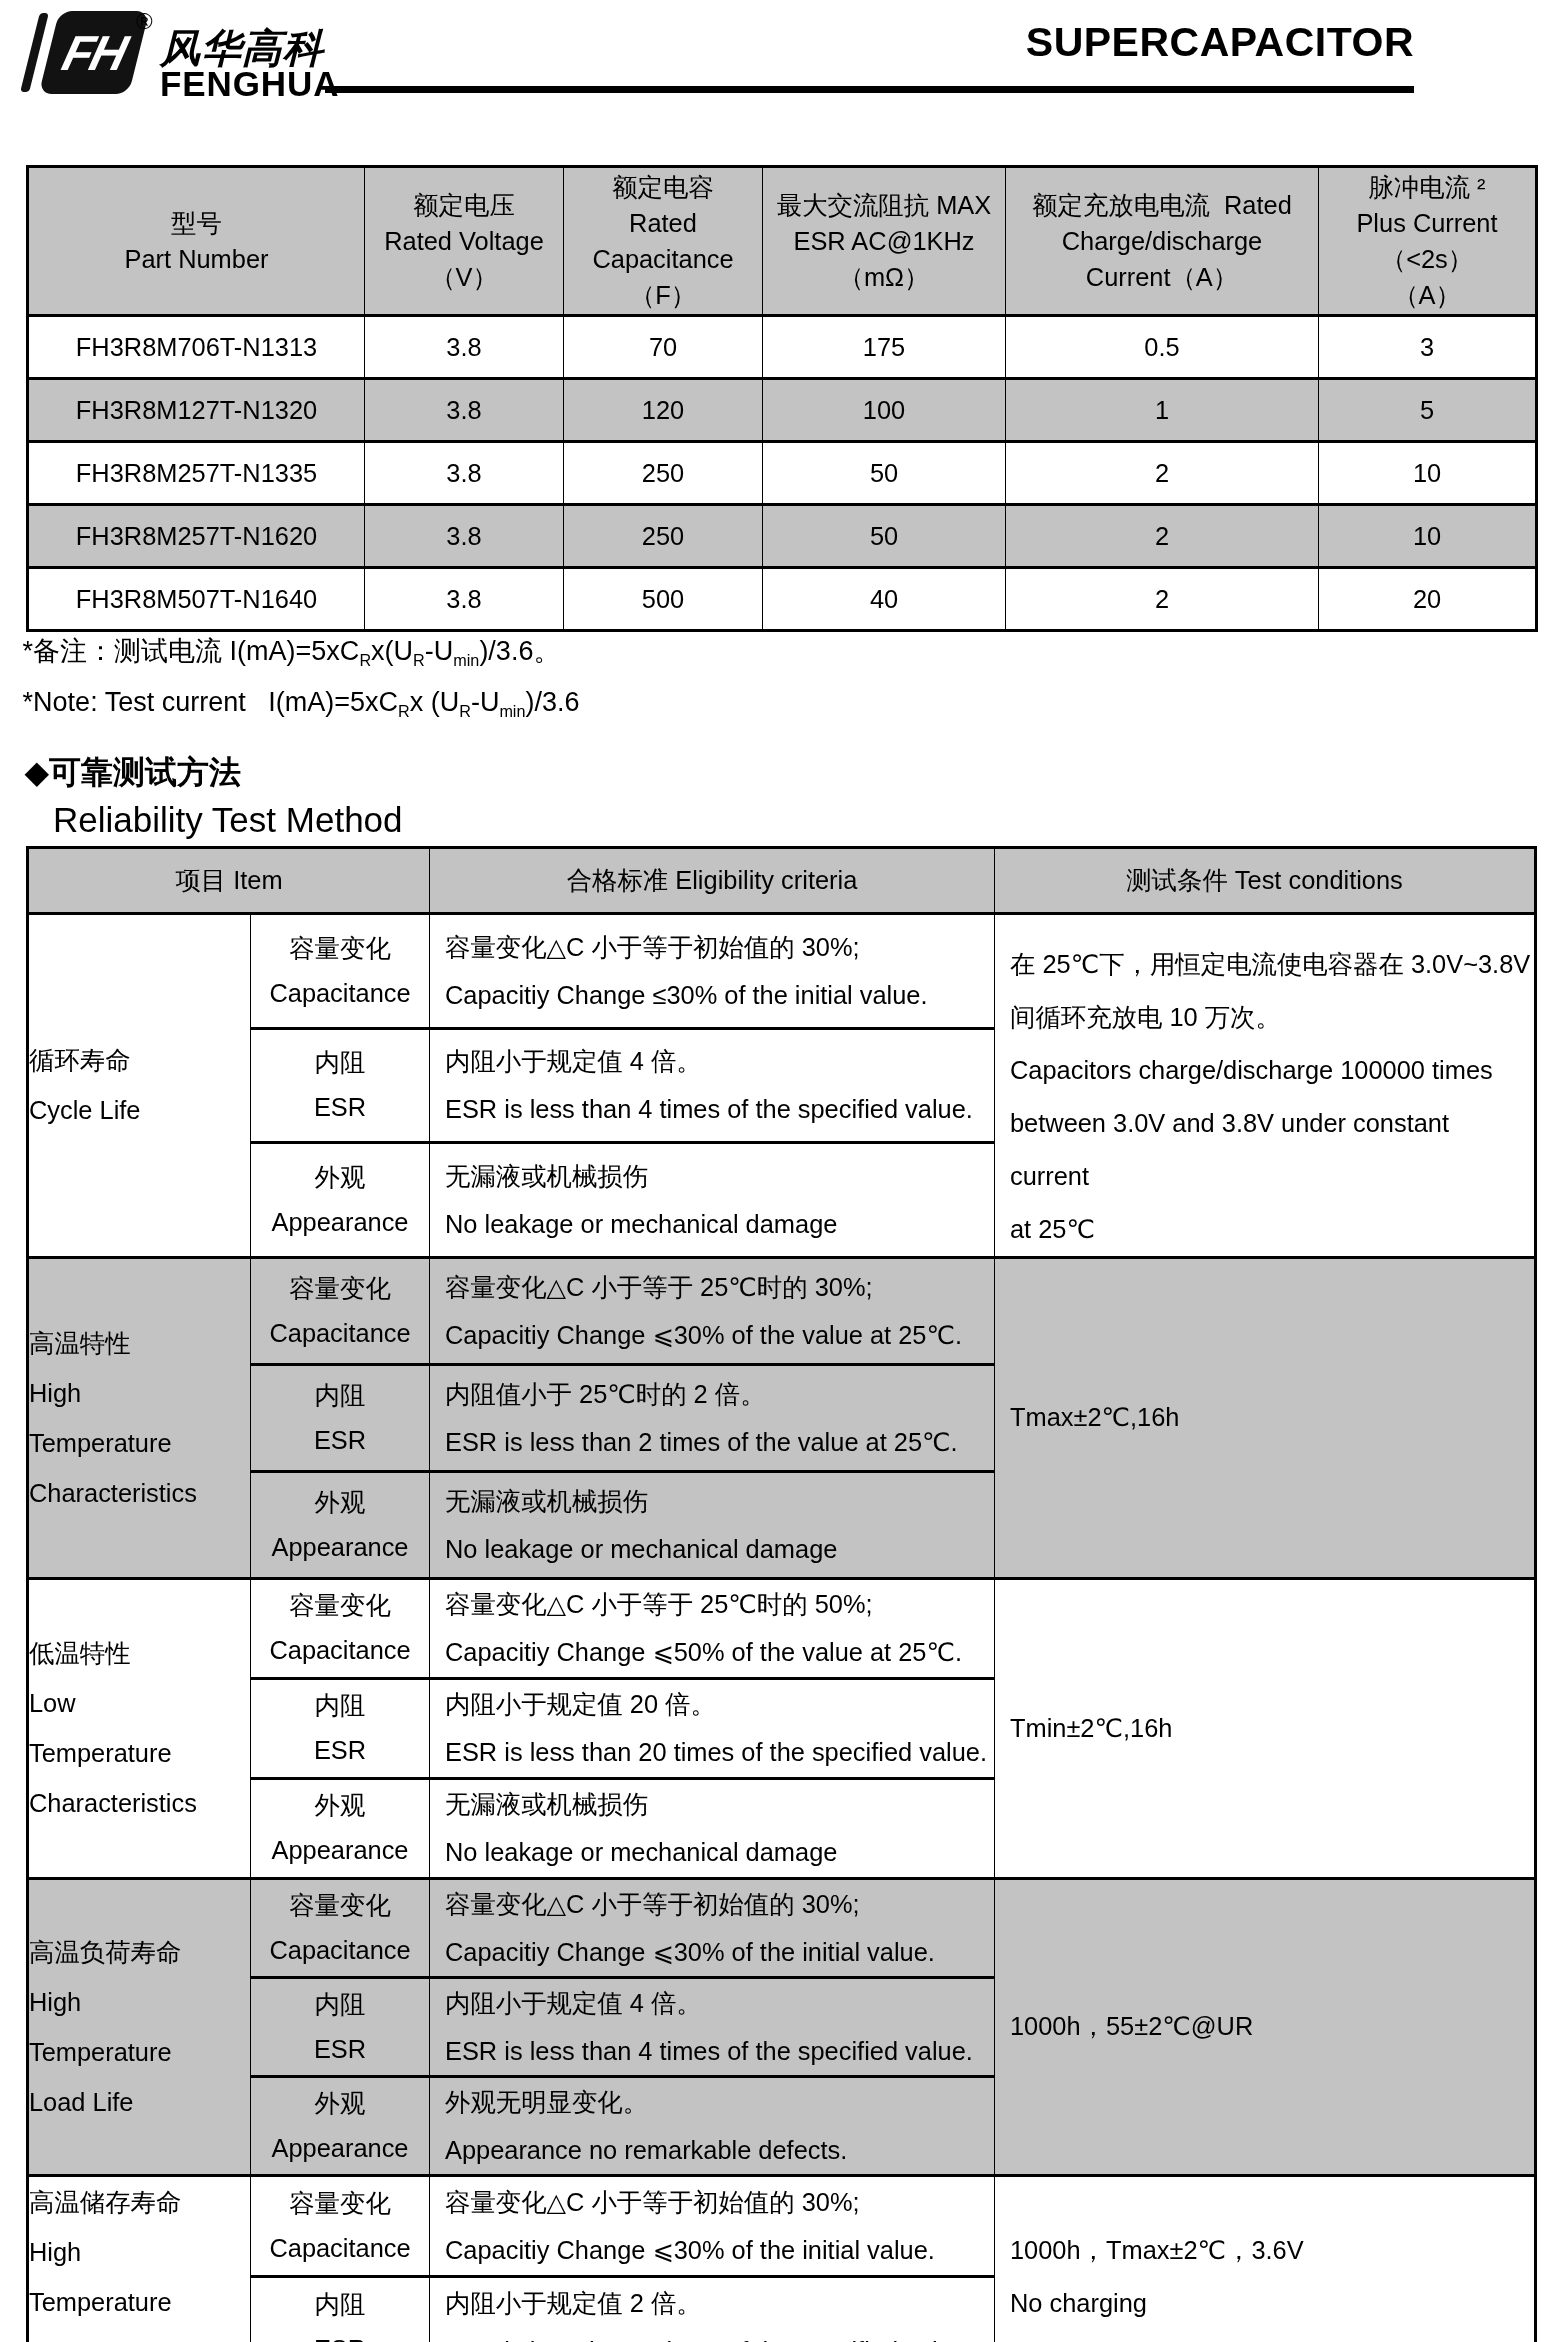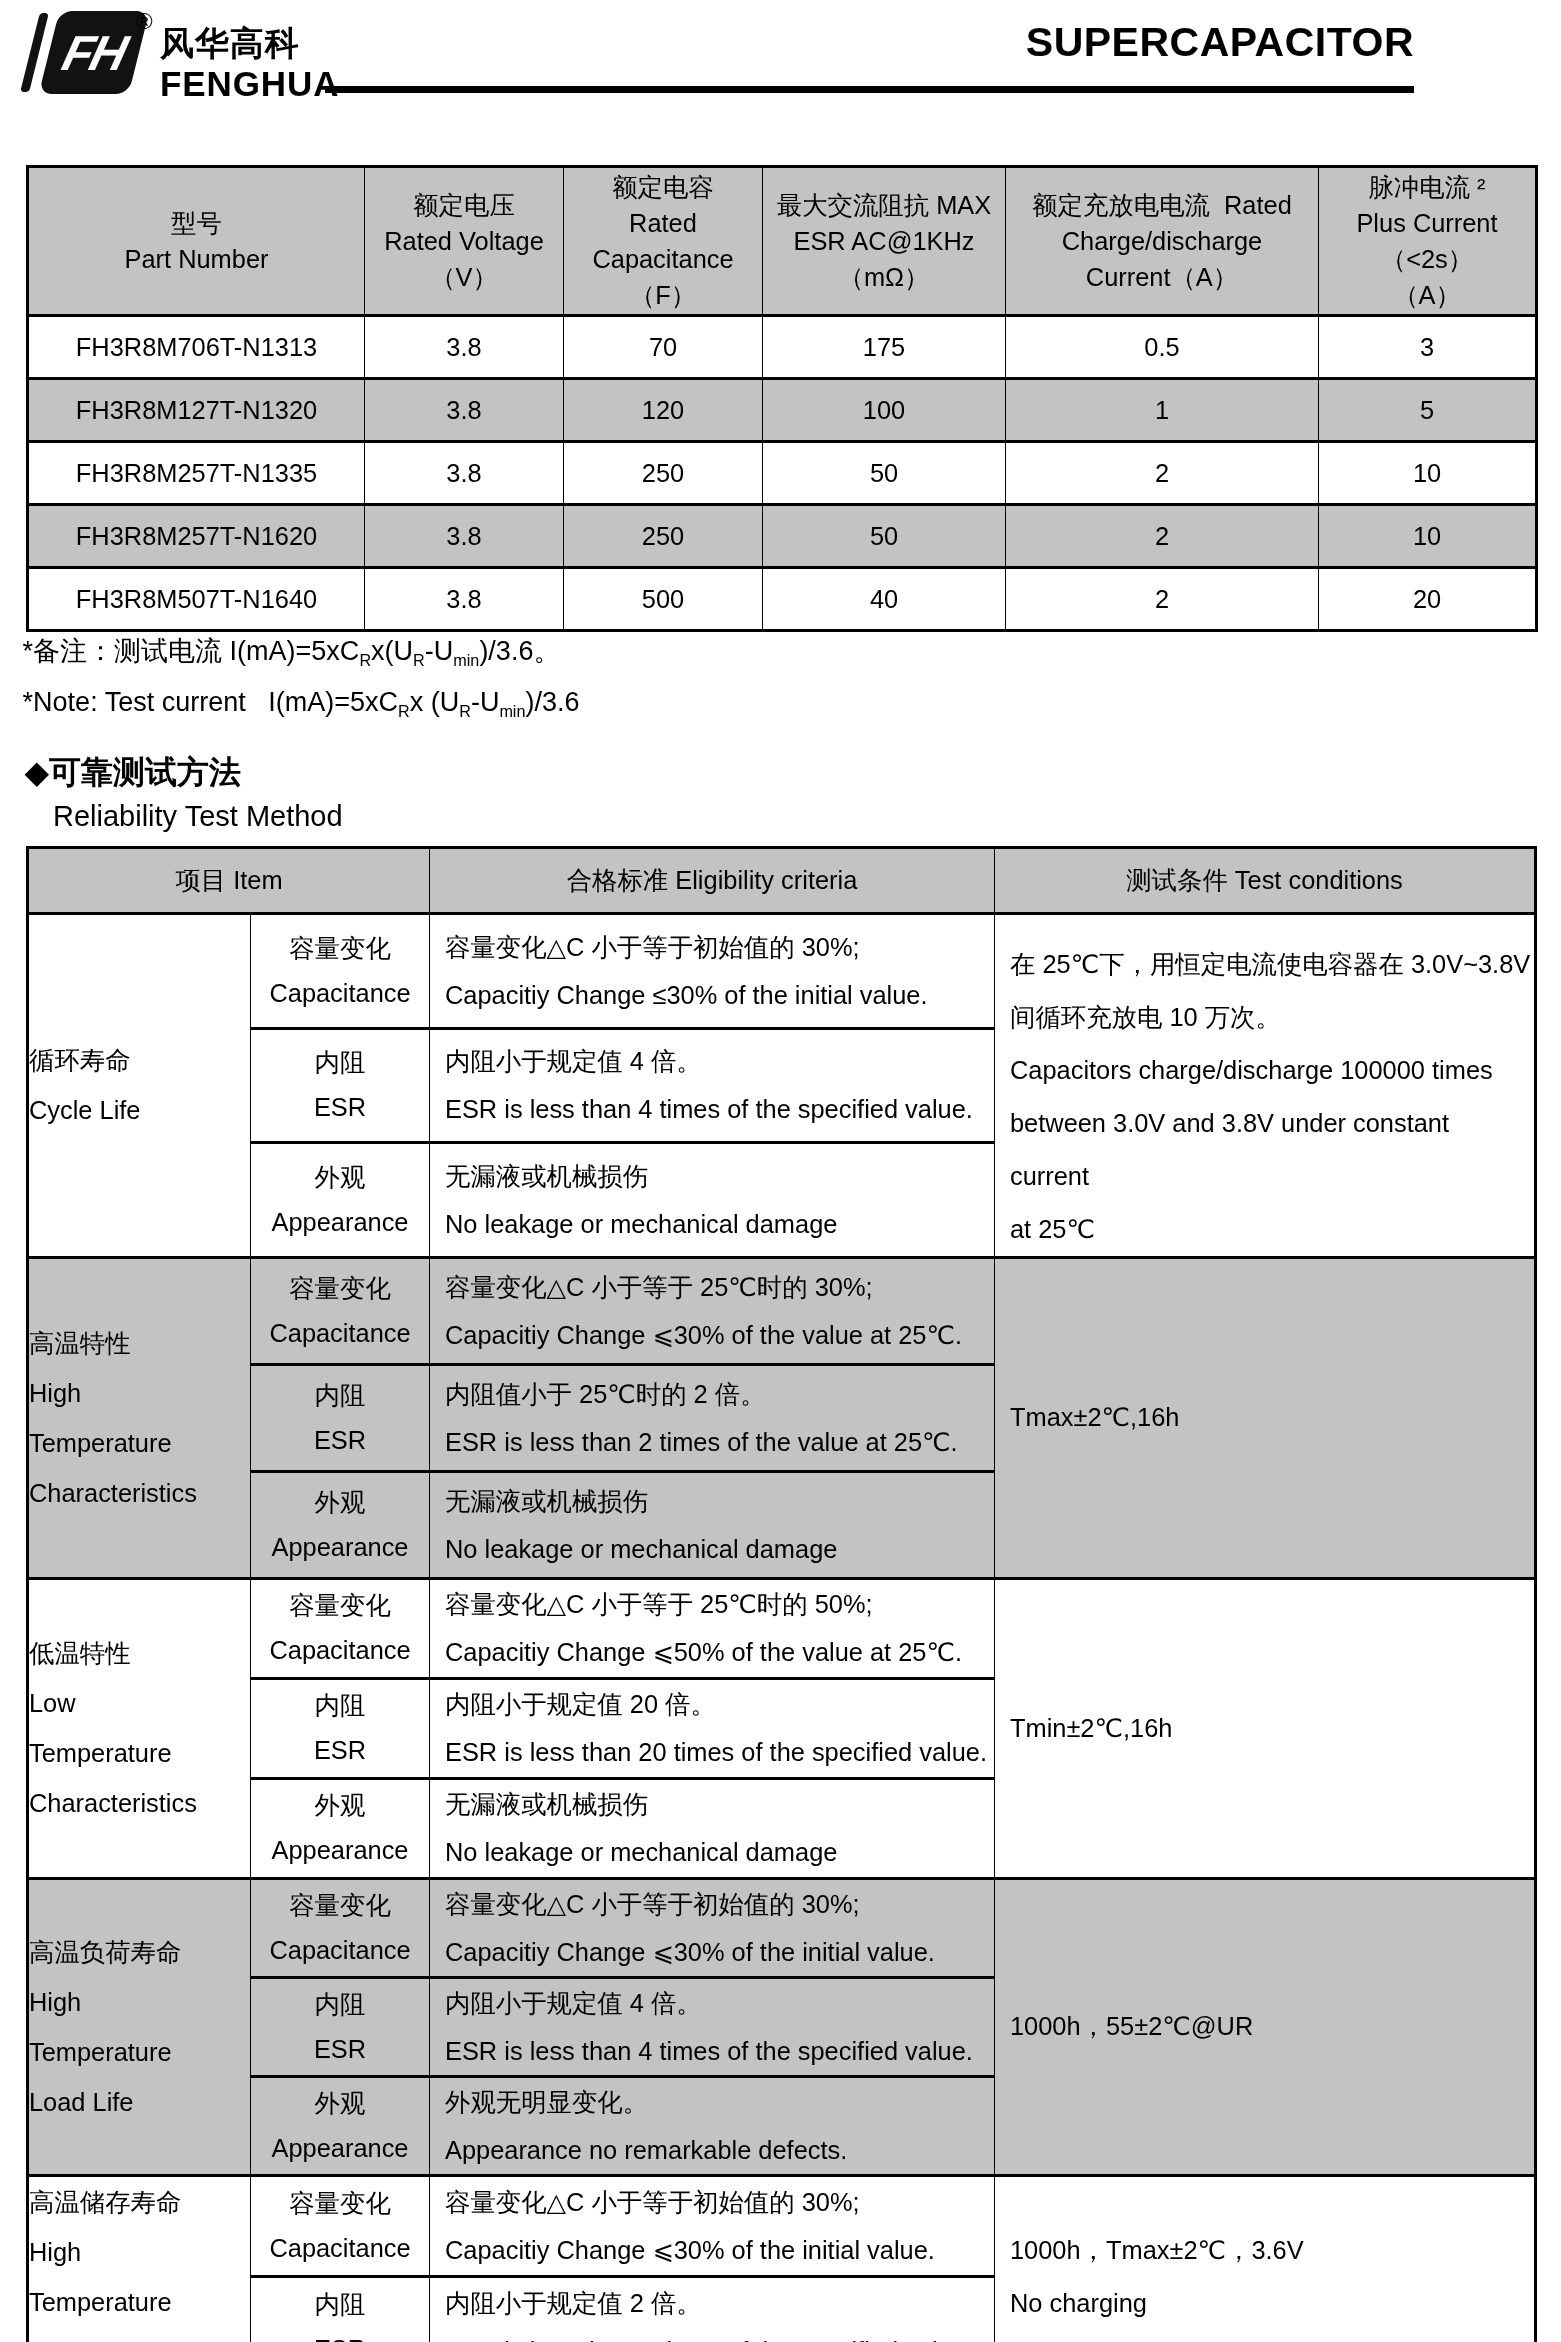--- a/index.html
+++ b/index.html
@@ -9,21 +9,21 @@
     color:var(--ink,#000);
     font-family:"Liberation Sans","DejaVu Sans",sans-serif;
   }
   
   .hdr { position:absolute; top:0; left:0; width:1561px; height:104px; }
   .emblem { position:absolute; left:28px; top:11.3px; width:113px; height:83px; }
   .emblem-bar { position:absolute; left:1.9px; top:1.9px; width:8.5px; height:79px; background:#121212; transform:skewX(-14deg); border-radius:3.8px; }
   .emblem-main { position:absolute; left:21px; top:0; width:90px; height:83px; background:#121212; transform:skewX(-14deg); border-radius:13px; display:flex; align-items:center; justify-content:center; }
   .emblem-main span { color:#fff; font-weight:bold; font-style:italic; font-size:49px; letter-spacing:-2.8px; }
   .reg-mark { position:absolute; left:136px; top:9.4px; font-size:22.6px; }
-  .logo-cn { position:absolute; left:160px; top:21px; font-size:34px; font-weight:bold; letter-spacing:0.9px; }
+  .logo-cn { position:absolute; left:160px; top:21px; font-size:40px; font-weight:bold; letter-spacing:0.9px;font-style:italic; }
   .logo-en { position:absolute; left:160px; top:64px; font-size:35px; font-weight:bold; letter-spacing:0.9px; }
   .doc-title { position:absolute; top:19px; right:147px; font-size:41px; font-weight:bold; letter-spacing:0.5px; }
   .hdr-rule { position:absolute; top:86px; left:325px; width:1089px; height:6.6px; background:#000; }
 
   
   table { border-collapse:collapse; table-layout:fixed; }
   th,td { white-space:pre-line; vertical-align:middle; }
 
   
   .parts { position:absolute; top:165px; left:26px; width:1508px; border:3.8px solid #000; }
@@ -33,21 +33,21 @@
   .parts tr.shade td { background:var(--table-shade,#c3c3c3);margin-top:7px; }
 
   
   .note { position:absolute; left:22.6px; font-size:27px; }
   .note sub { font-size:0.60em; }
   .note-cn { top:633px;text-align:right; }
   .note-en { top:687px; }
 
   
   .sec-title-cn { position:absolute; top:751px; left:24.5px; font-size:32px; font-weight:bold; }
-  .sec-title-en { position:absolute; top:800px; left:53px; font-size:29px; }
+  .sec-title-en { position:absolute; top:800px; left:53px; font-size:35px; }
 
   
   .rel { position:absolute; top:846px; left:26px; width:1508px; border:3.8px solid #000; }
   .rel th,.rel td { border:1.9px solid #000; font-size:25.4px; }
   .rel th { height:66px; background:var(--table-shade,#c3c3c3); font-weight:400; text-align:center; }
   .rel td { border-top-width:3.8px; border-bottom-width:3.8px; }
   .rel td.cat  { text-align:left; line-height:50px; }
   .rel td.item { text-align:center; line-height:45px; }
   .rel td.crit { text-align:left; padding-left:15px; line-height:48px; }
   .rel td.cond { text-align:left; padding-left:15px; line-height:53px; }

